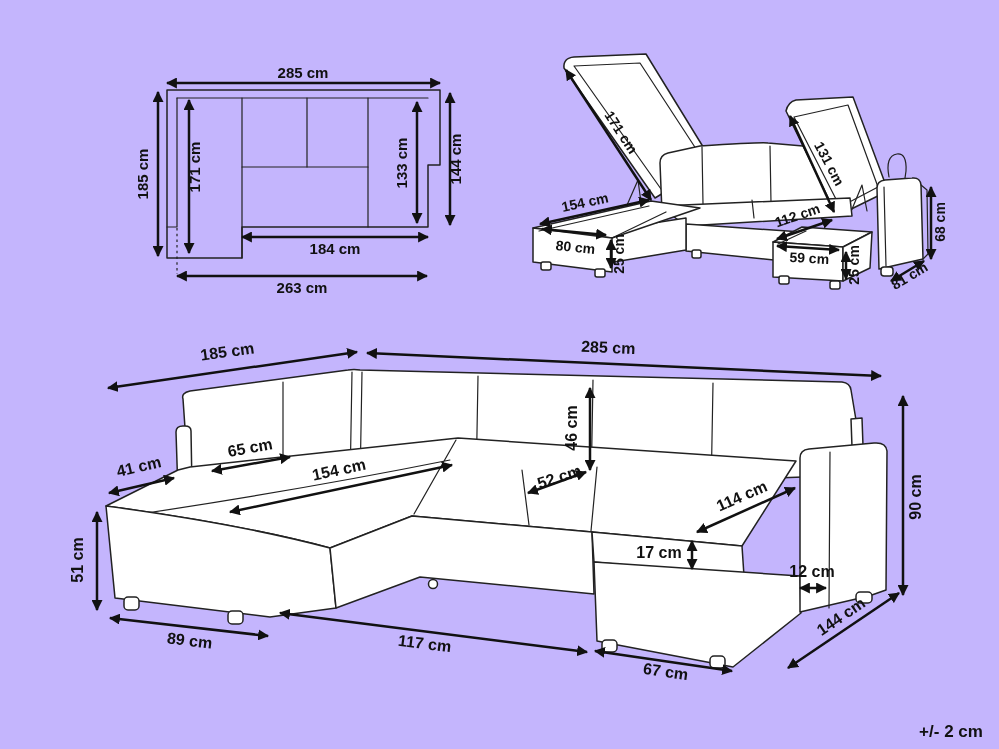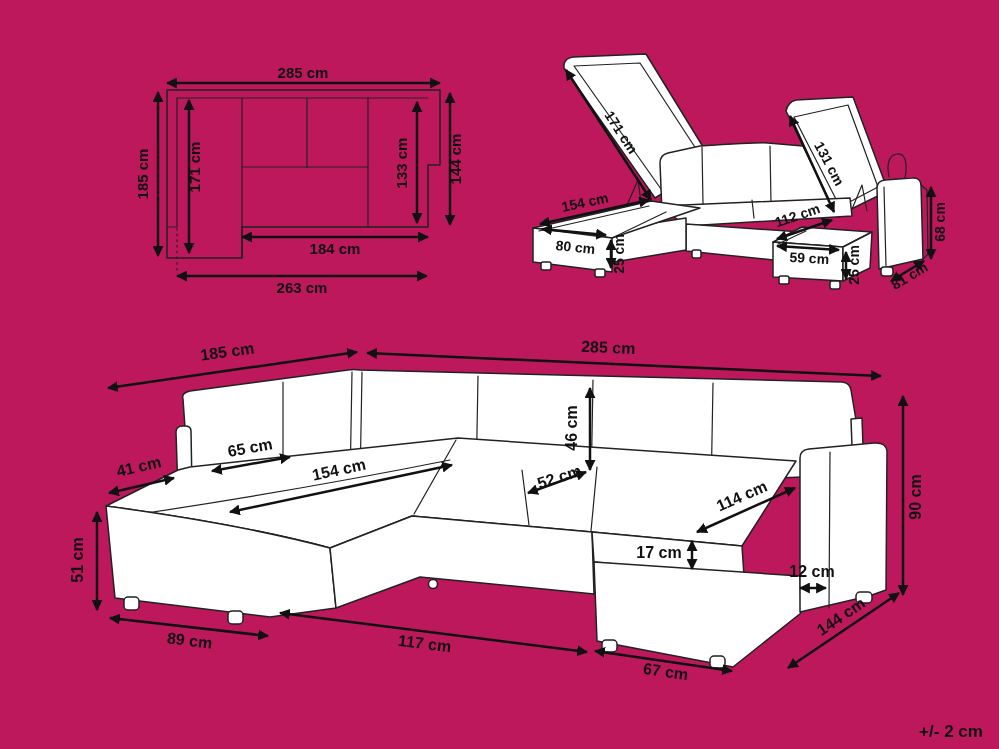--- a/index.html
+++ b/index.html
@@ -1,16 +1,16 @@
 <!DOCTYPE html>
 <html><head>
 <meta charset="utf-8">
 <style>
   html,body{margin:0;padding:0;background:#fff;}
-  .stage{position:relative;width:999px;height:749px;background:#be185d;overflow:hidden;
+  .stage{position:relative;width:999px;height:749px;background:#c4b5fd;overflow:hidden;
          font-family:"Liberation Sans",sans-serif;}
   svg{display:block;}
   .f  {fill:none;stroke:#222;stroke-width:1.5;stroke-linejoin:round;stroke-linecap:round;}
   .fw {fill:#ffffff;stroke:#222;stroke-width:1.5;stroke-linejoin:round;}
   .fthin{fill:none;stroke:#222;stroke-width:1.2;stroke-linejoin:round;stroke-linecap:round;}
   .dsh{fill:none;stroke:#222;stroke-width:1.2;stroke-dasharray:2.5 3.2;}
   .dm {fill:none;stroke:#111;stroke-width:2.5;stroke-linecap:butt;}
   .lbl{fill:#111;text-anchor:middle;}
   .t-plan{font:700 15px "Liberation Sans",sans-serif;}
   .t-st  {font:700 14px "Liberation Sans",sans-serif;}

